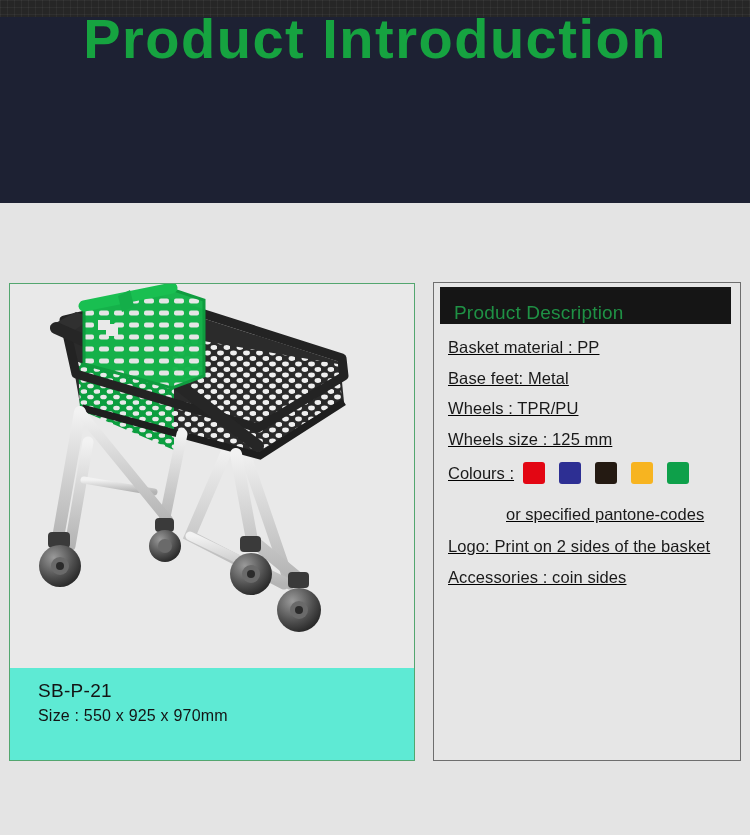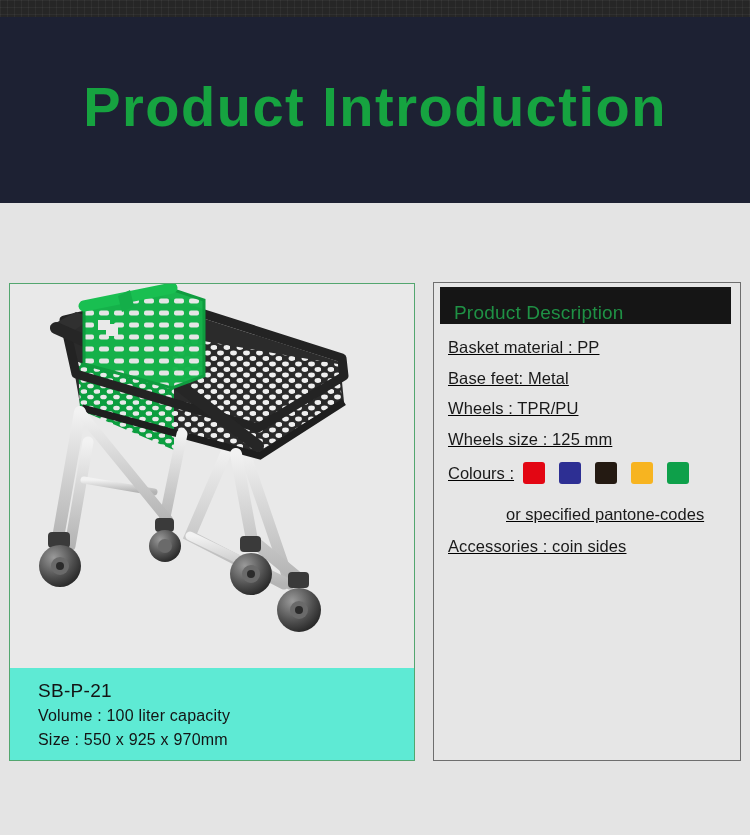--- a/index.html
+++ b/index.html
@@ -27,21 +27,20 @@
     background-size: 7px 7px;
   }
 
   
   #header {
     position: absolute;
     left: 0; top: 17px;
     width: 750px; height: 186px;
     background: #1d2133;
     display: flex;
-    align-items: center;
     justify-content: center;
     box-sizing: border-box;
   }
   #header-title {
     color: #16a340;
     font-size: 56px;
     font-weight: 700;
     letter-spacing: 1.5px;
     line-height: 1;
     white-space: nowrap;
@@ -293,21 +292,20 @@
           <rect x="266" y="288" width="21" height="16" rx="4" fill="#3a3a3a"></rect>
           <circle cx="277" cy="326" r="22" fill="url(#gTyre)"></circle>
           <circle cx="277" cy="326" r="9" fill="#6a6a6a"></circle>
           <circle cx="277" cy="326" r="4" fill="#2b2b2b"></circle>
         </g>
       </svg>
     </div>
 
     <div id="product-caption" style="background: #5eead4;">
       <div class="caption-code">SB-P-21</div>
-      <div class="caption-line">Volume : 100 liter capacity</div>
       <div class="caption-line">Size : 550 x 925 x 970mm</div>
     </div>
   </div>
 
   <div id="desc-panel">
 
     <div id="desc-header" style="background: rgb(21, 21, 21);">
       <span id="desc-header-title" style="color: rgb(31, 145, 69);">Product Description</span>
     </div>
 
@@ -320,17 +318,18 @@
       <div id="colours-row">
         <span id="colours-label">Colours :</span>
         <span class="swatch" style="width:22px;height:22px;border-radius:3px;display:inline-block;margin-right:14px;background:#e30613;"></span>
         <span class="swatch" style="width:22px;height:22px;border-radius:3px;display:inline-block;margin-right:14px;background:#2d2f93;"></span>
         <span class="swatch" style="width:22px;height:22px;border-radius:3px;display:inline-block;margin-right:14px;background:#241a12;"></span>
         <span class="swatch" style="width:22px;height:22px;border-radius:3px;display:inline-block;margin-right:14px;background:#f7b420;"></span>
         <span class="swatch" style="width:22px;height:22px;border-radius:3px;display:inline-block;margin-right:14px;background:#0ea04a;"></span>
       </div>
 
       <div id="pantone-line">or specified pantone-codes</div>
+      <div class="desc-line">Logo: Print on 2 sides of the basket</div>
       <div class="desc-line">Accessories : coin sides</div>
     </div>
   </div>
 
 </div>
 
 </body></html>

